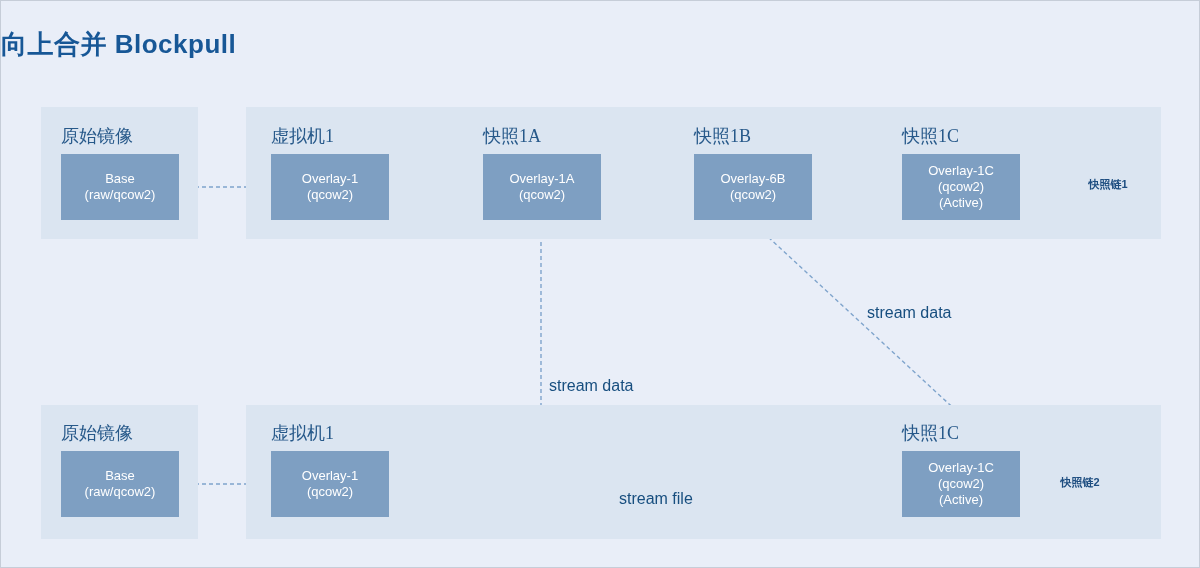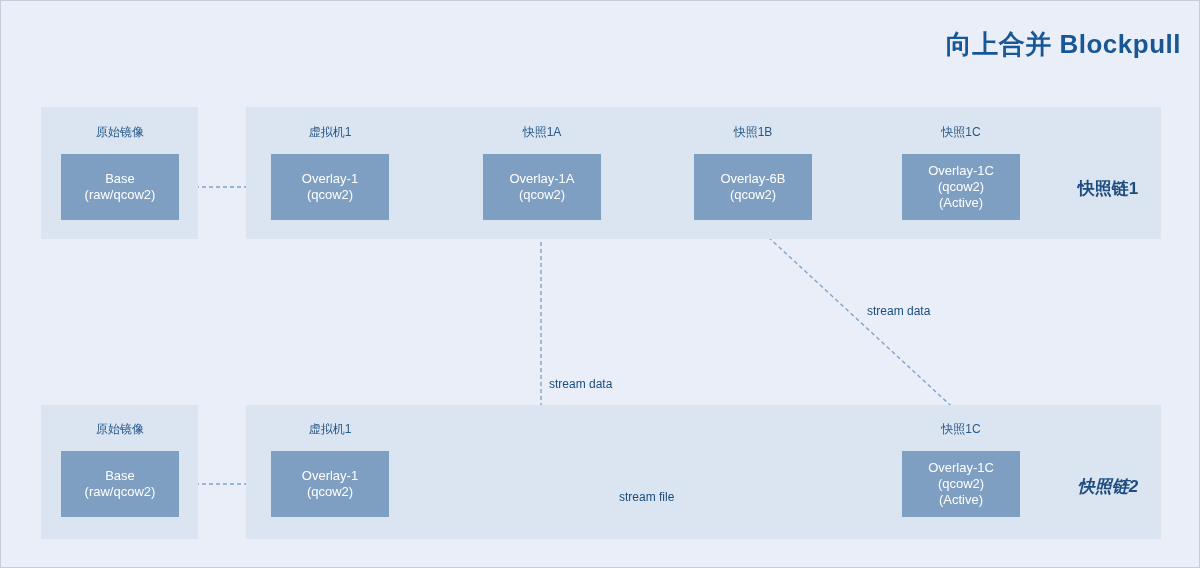--- a/index.html
+++ b/index.html
@@ -13,21 +13,21 @@
     height: 568px;
     box-sizing: border-box;
     background: #e9eef8;
     border: 1px solid #c6cdd8;
     overflow: hidden;
   }
   .title {
     position: absolute;
     left: 0; top: 26px;
     width: 1180px;
-    text-align: right;
+    text-align: left;
     font-size: 26px;
     font-weight: bold;
     color: #175796;
     letter-spacing: 0.5px;
   }
   .panel {
     position: absolute;
     background: #dbe5f1;
   }
   .panel-src-top    { left: 40px;  top: 106px; width: 157px; height: 132px; }
@@ -37,23 +37,24 @@
 
   .col {
     position: absolute;
     width: 118px;
     top: 0;
   }
   .col-header {
     position: absolute;
     top: 17px;
     width: 118px;
-    text-align: center;
-    font-size: 12px;
+    text-align: left;
+    font-size: 18px;
     color: #27598a;
+    font-family: Liberation Serif, serif;
   }
   .node {
     position: absolute;
     top: 47px;
     width: 118px;
     height: 66px;
     background: #7e9fc2;
     color: #ffffff;
     display: flex;
     flex-direction: column;
@@ -63,30 +64,30 @@
     font-size: 13px;
     line-height: 16px;
   }
   .panel-src-bot .col-header, .panel-main-bot .col-header { top: 16px; }
   .panel-src-bot .node, .panel-main-bot .node { top: 46px; }
 
   .chain-label {
     position: absolute;
     width: 110px;
     text-align: center;
-    font-size: 17px;
+    font-size: 11px;
     font-weight: bold;
     color: #1d4d80;
   }
   .chain-label-1 { left: 1052px; top: 176px; }
-  .chain-label-2 { left: 1052px; top: 474px; font-style: italic; }
+  .chain-label-2 { left: 1024px; top: 474px; }
 
   .annotation {
     position: absolute;
-    font-size: 12px;
+    font-size: 16px;
     color: #174e7f;
     white-space: nowrap;
   }
   .ann-stream-left  { left: 548px; top: 376px; }
   .ann-stream-right { left: 866px; top: 303px; }
   .ann-backing      { left: 618px; top: 489px; }
 
   .arrows {
     position: absolute;
     left: 0; top: 0;

